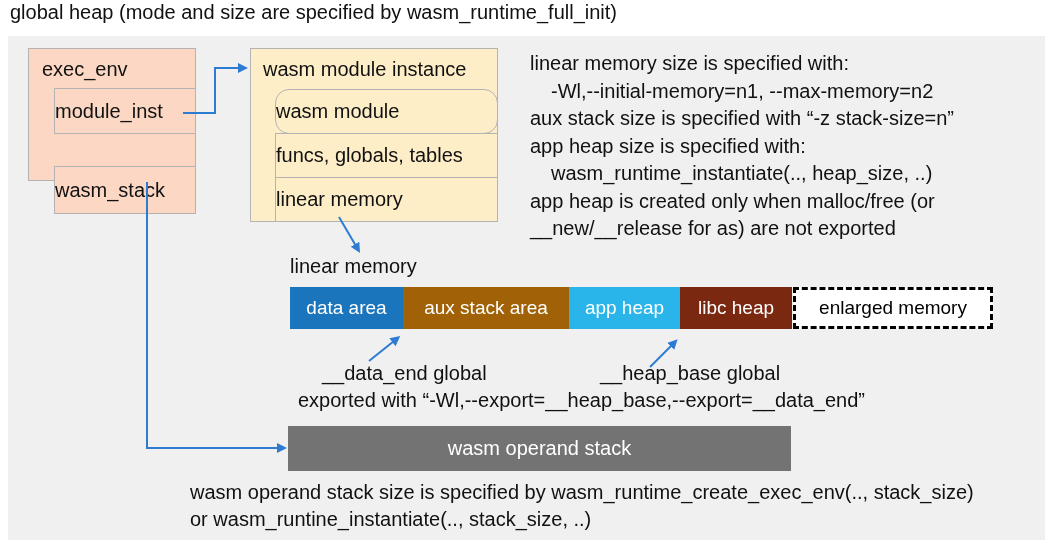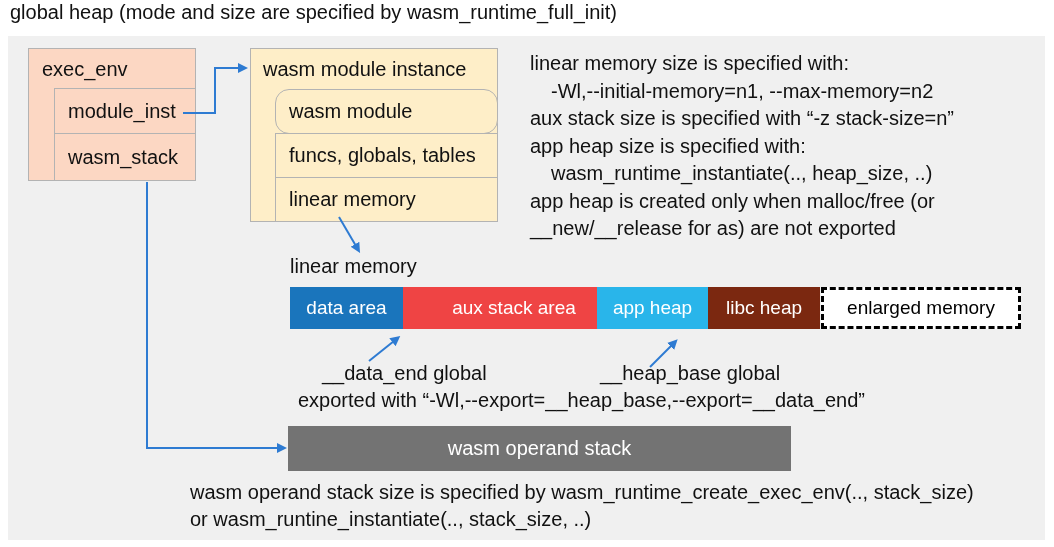--- a/index.html
+++ b/index.html
@@ -5,21 +5,21 @@
   html,body { margin:0; padding:0; background:#fff; }
   .canvas {
     position:relative; width:1054px; height:547px; overflow:hidden;
     background:#fff; color:#111;
     font-family:"Liberation Sans", sans-serif;
   }
   .title { position:absolute; left:10px; top:1px; font-size:20px; white-space:nowrap; }
   .panel { position:absolute; left:8px; top:36px; width:1037px; height:504px; }
 
   .box { position:absolute; border:1px solid #b3b3b3; box-sizing:border-box;
-         font-size:20px; display:flex; align-items:center; padding-left:13px; white-space:nowrap; }
+         font-size:20px; display:flex; align-items:center; white-space:nowrap; }
   .outer { align-items:flex-start; }
   .outer .hdr { height:40px; display:flex; align-items:center; }
 
   #exec-box { left:28px; top:48px; width:168px; height:133px; padding-left:13px; }
   #mi-box   { left:54px; top:88px;  width:142px; height:46px; }
   #ws-box   { left:54px; top:133px; width:142px; height:48px; }
 
   #wmi-box  { left:250px; top:48px; width:248px; height:174px; padding-left:12px; }
   #wmi-box .hdr { height:41px; }
   #wm-row   { left:275px; top:89px;  width:223px; height:45px; }
@@ -61,21 +61,21 @@
   <div class="title">global heap (mode and size are specified by wasm_runtime_full_init)</div>
 
   <div class="panel" style="background: rgb(240, 240, 240);"></div>
 
   <div class="box outer" id="exec-box" style="background: rgb(252, 215, 195);">
     <div class="hdr">exec_env</div>
   </div>
   <div class="box" id="mi-box" style="background: rgb(252, 215, 195);">
     <span>module_inst</span>
   </div>
-  <div class="box" id="ws-box" style="background: rgb(252, 215, 195);">
+  <div class="box" id="ws-box" style="background: rgb(252, 215, 195); margin-top: 33px;">
     <span>wasm_stack</span>
   </div>
 
   <div class="box outer" id="wmi-box" style="background: rgb(254, 238, 200);">
     <div class="hdr">wasm module instance</div>
   </div>
   <div class="box" id="wm-row" style="background: rgb(254, 238, 200); border-radius: 14px;">
     <span>wasm module</span>
   </div>
   <div class="box" id="fgt-row" style="background: rgb(254, 238, 200);">
@@ -94,21 +94,21 @@
     <div class="note-line">app heap is created only when malloc/free (or</div>
     <div class="note-line">__new/__release for as) are not exported</div>
   </div>
 
   <div class="lm-label">linear memory</div>
 
   <div class="membar">
     <div class="seg seg-data" style="background: rgb(26, 117, 188);">
       <span>data area</span>
     </div>
-    <div class="seg seg-aux" style="background: #ef4444; padding-left: 28px;">
+    <div class="seg seg-aux" style="background: #a16207;">
       <span>aux stack area</span>
     </div>
     <div class="seg seg-app" style="background: rgb(41, 181, 234);">
       <span>app heap</span>
     </div>
     <div class="seg seg-libc" style="background: rgb(123, 40, 16);">
       <span>libc heap</span>
     </div>
     <div class="seg seg-enlarged" style="color: #000000;">
       <span>enlarged memory</span>

